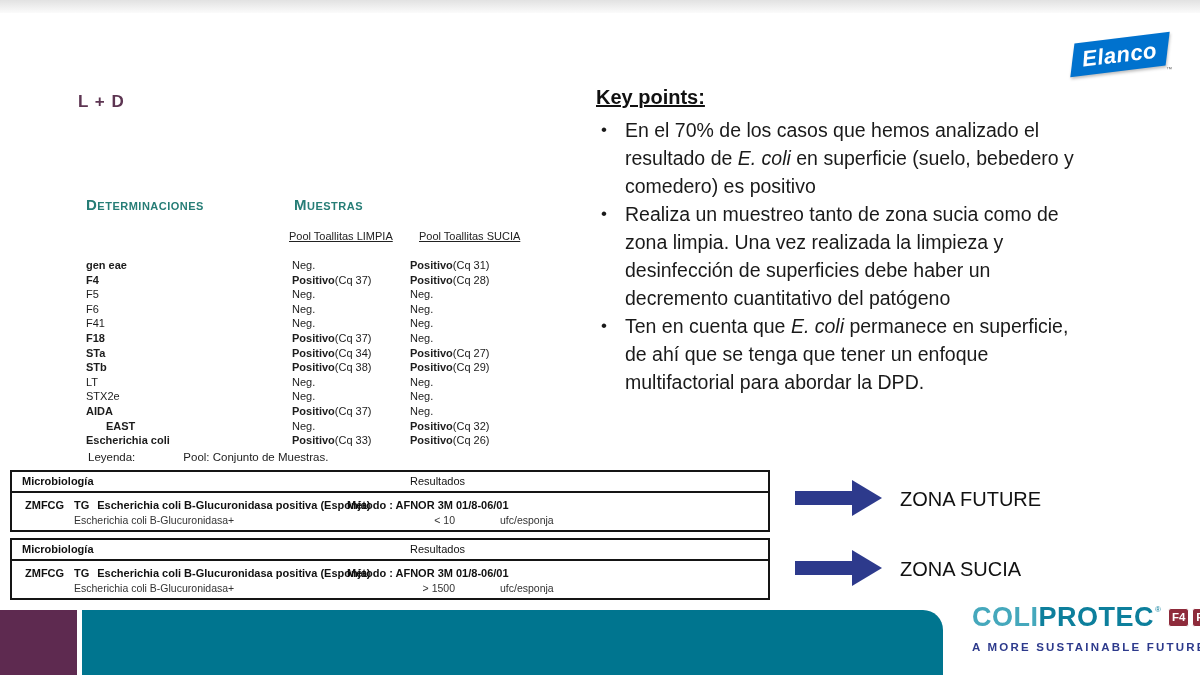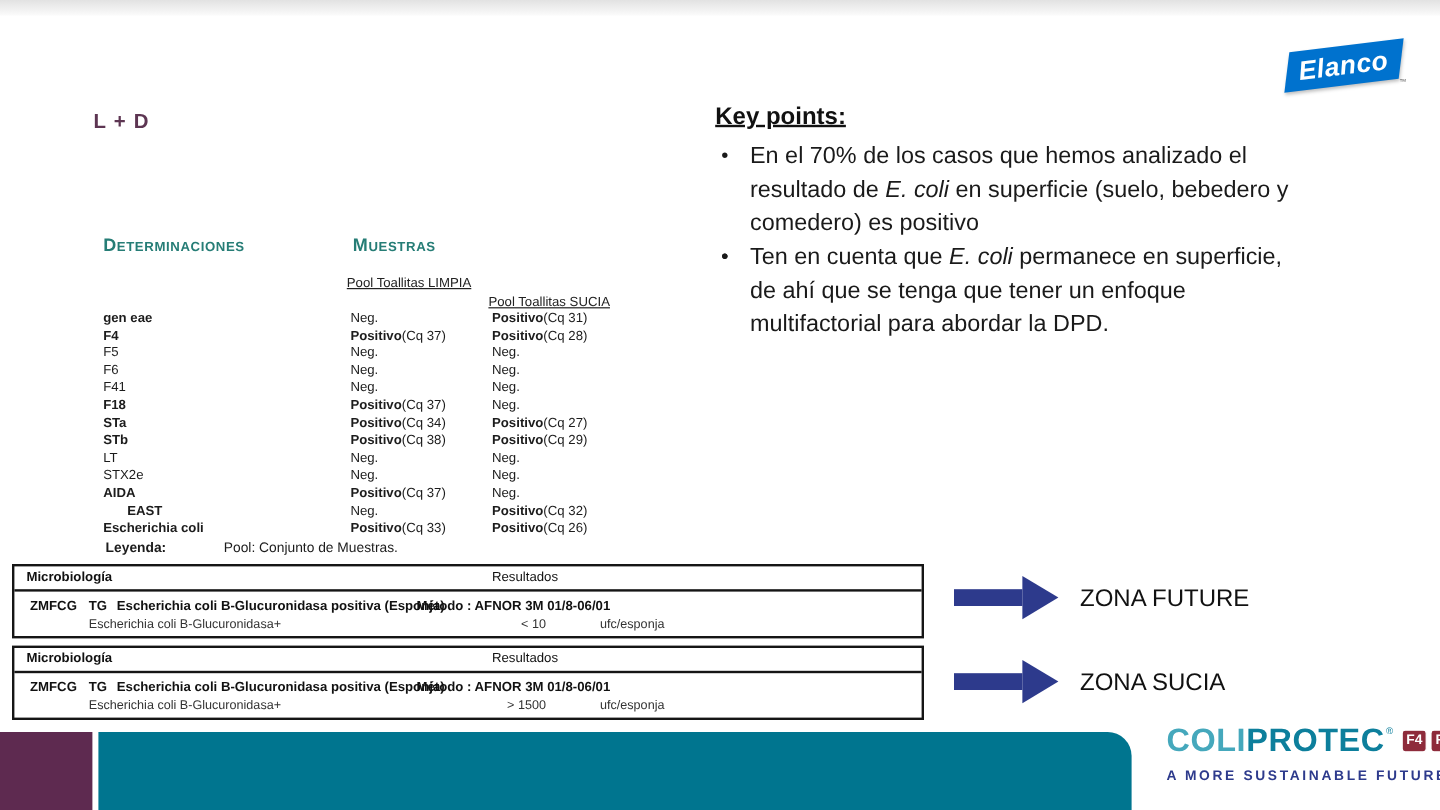--- a/index.html
+++ b/index.html
@@ -15,26 +15,26 @@
   .elanco span{transform:skewX(14deg);color:#fff;font-style:italic;font-weight:bold;font-size:22px;letter-spacing:0.5px;}
   .elanco-tm{position:absolute;left:1166px;top:66px;font-size:6px;color:#666;}
 
   
   .slide-title{position:absolute;left:78px;top:92px;font-size:17px;font-weight:bold;color:#5d3552;letter-spacing:1px;}
 
   
   .group-head{position:absolute;top:196px;color:#267d76;font-weight:bold;font-size:15px;font-variant:small-caps;letter-spacing:0.5px;}
   .gh-det{left:86px;} .gh-mue{left:294px;}
   .col-head{position:absolute;top:230px;font-size:11px;text-decoration:underline;color:#222;}
-  .ch-limpia{left:289px;} .ch-sucia{left:407px;margin-top:16px;}
+  .ch-limpia{left:289px;} .ch-sucia{left:419px;}
   .lab-rows{position:absolute;left:86px;top:258px;width:470px;}
   .lab-row{display:grid;grid-template-columns:206px 118px auto;font-size:11px;line-height:14.6px;height:14.6px;color:#1c1c1c;}
   .lab-row b{font-weight:bold;}
   .legend{position:absolute;left:88px;top:451px;font-size:11.5px;color:#1c1c1c;}
-  .legend .lab-legend-label{font-weight:bold;margin-top:20px;}
+  .legend .lab-legend-label{font-weight:normal;margin-top:20px;}
   .legend span+span{margin-left:5px;padding-left:43px;}
 
   
   .micro-box{position:absolute;left:10px;width:756px;height:58px;border:2px solid #151515;background:#fff;}
   .mb-1{top:470px;} .mb-2{top:538px;}
   .mb-header{position:relative;height:19px;border-bottom:2px solid #151515;padding-left:39px;}
   .mb-title{position:absolute;left:10px;top:0;line-height:19px;font-size:11px;font-weight:bold;}
   .mb-results{position:absolute;left:398px;top:0;line-height:19px;font-size:11px;}
   .mb-body{position:relative;height:35px;font-size:10.5px;}
   .mb-code{position:absolute;left:13px;top:6px;font-weight:bold;font-size:11px;}
@@ -195,21 +195,21 @@
   <div class="arrow-head ah-1"></div>
   <div class="zone-label zl-1">ZONA FUTURE</div>
   <div class="arrow-body ab-2"></div>
   <div class="arrow-head ah-2"></div>
   <div class="zone-label zl-2">ZONA SUCIA</div>
 
   <div class="key-points">
     <div class="kp-heading">Key points:</div>
     <ul class="kp-list">
         <li><span class="bullet-dot">•</span><span>En el 70% de los casos que hemos analizado el resultado de </span><span style="font-style: italic;">E. coli</span><span> en superficie (suelo, bebedero y comedero) es positivo</span></li>
-        <li><span class="bullet-dot">•</span></li>
+        <li><span class="bullet-dot">•</span><span>Realiza un muestreo tanto de zona sucia como de zona limpia. Una vez realizada la limpieza y desinfección de superficies debe haber un decremento cuantitativo del patógeno</span></li>
         <li><span class="bullet-dot">•</span><span>Ten en cuenta que </span><span style="font-style: italic;">E. coli</span><span> permanece en superficie, de ahí que se tenga que tener un enfoque multifactorial para abordar la DPD.</span></li>
       </ul>
   </div>
 
   <div class="footer-maroon"></div>
   <div class="footer-teal"></div>
   <div class="brand">
     <div class="brand-line">
       <span class="brand-coli">COLI</span>
         <span class="brand-protec">PROTEC</span>

